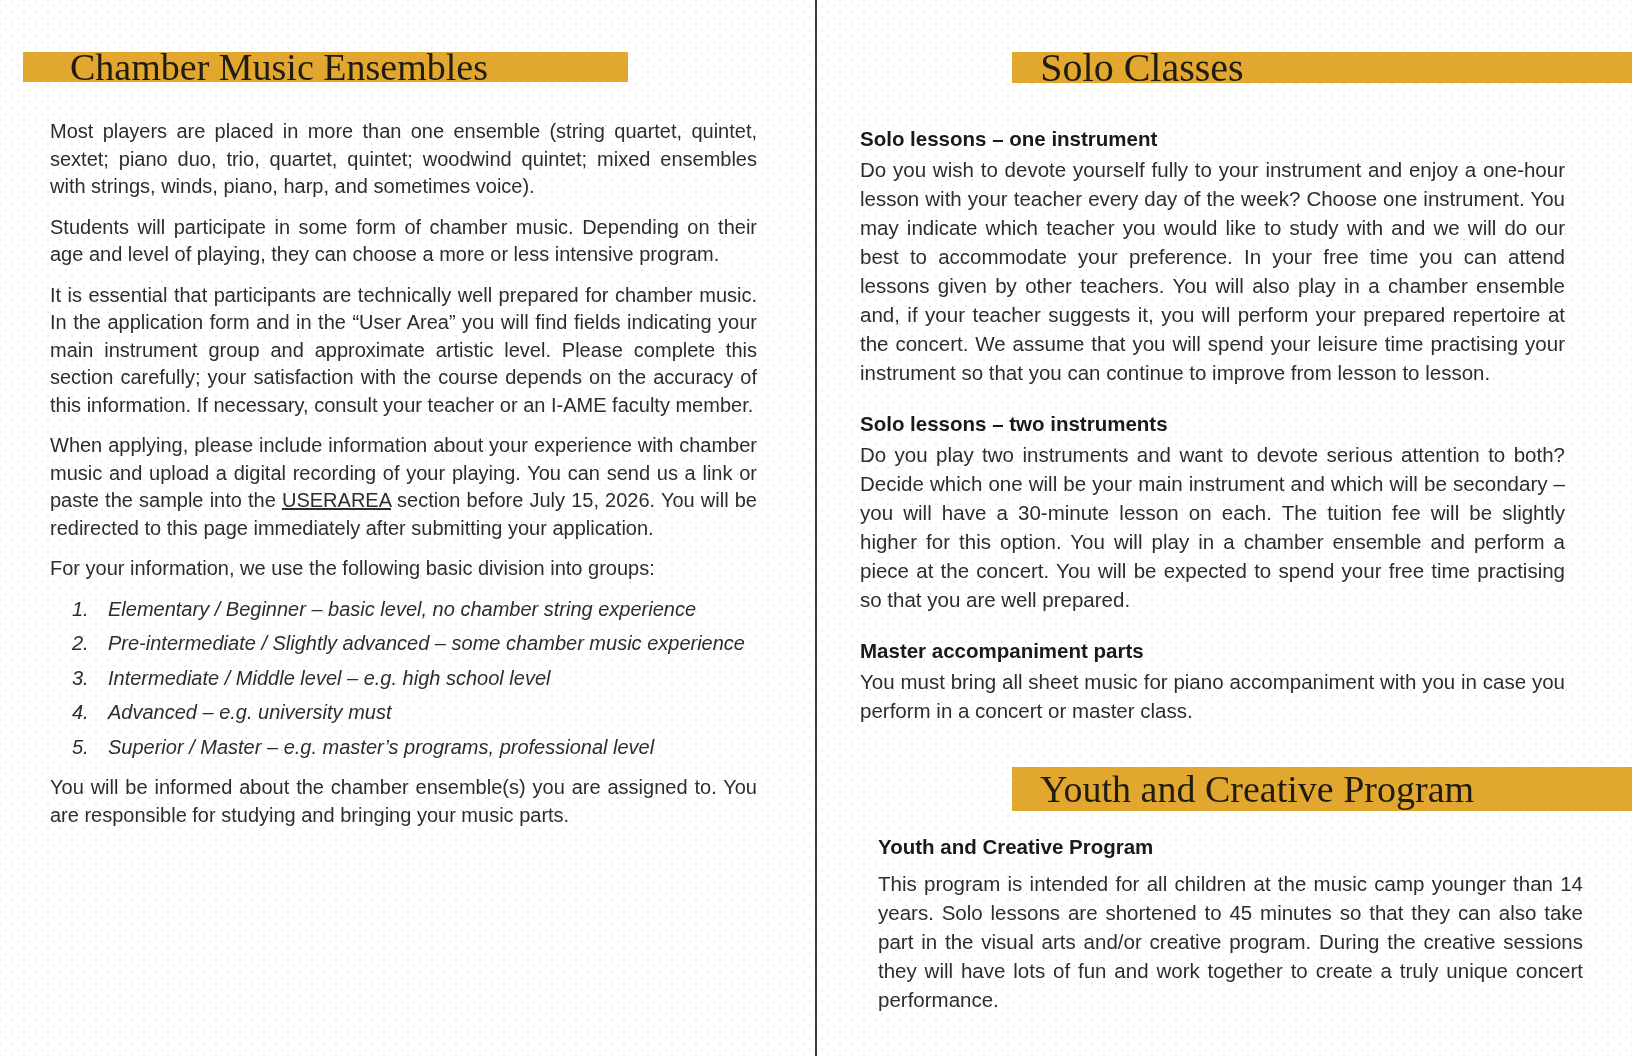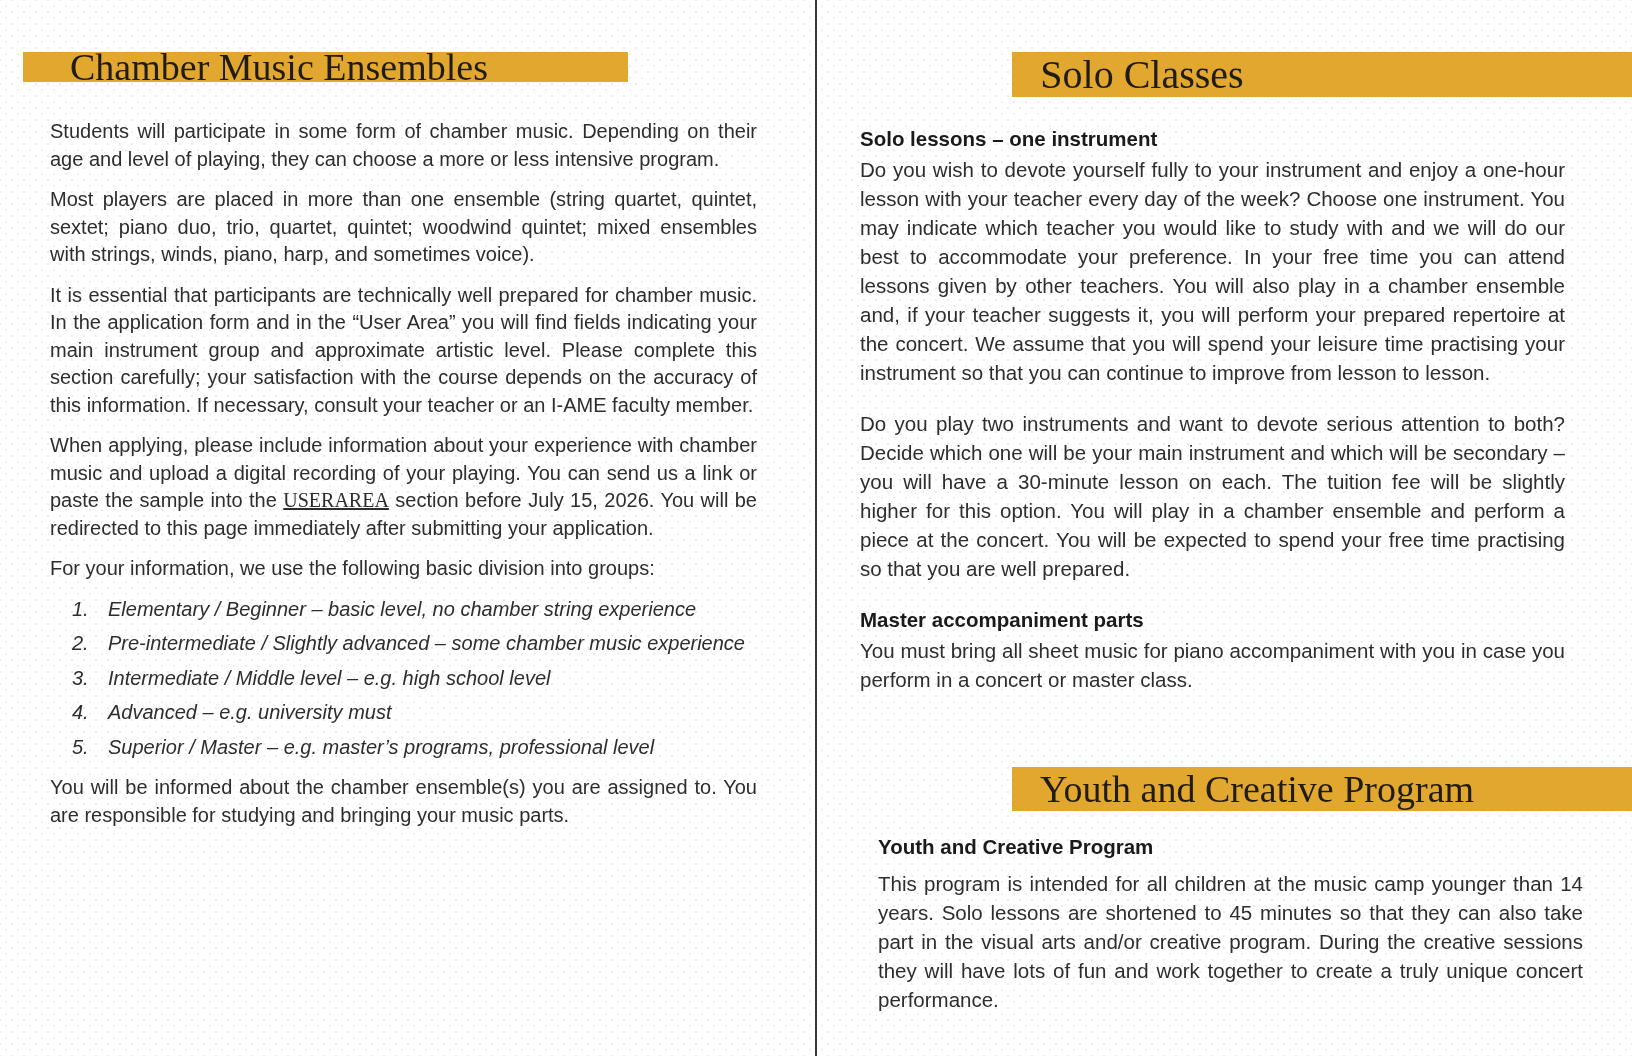--- a/index.html
+++ b/index.html
@@ -28,21 +28,21 @@
     font-family:"Liberation Serif",serif;
     color:#201c11;
   }
   .banner-left{
     left:0;top:52px;width:605px;height:30px;
     padding-left:47px;box-sizing:border-box;
     font-size:38px;
     margin-left:23px;
   }
   .banner-solo{
-    left:1012px;top:52px;width:620px;height:45px;
+    left:1012px;top:52px;width:620px;height:31px;
     justify-content:center;
     padding-right:360px;box-sizing:border-box;
     font-size:40px;
   }
   .banner-youth{
     left:1012px;top:767px;width:620px;height:44px;
     justify-content:center;
     padding-right:130px;box-sizing:border-box;
     font-size:38px;
   }
@@ -60,21 +60,21 @@
     margin-bottom:7px;
     font-style:italic;
     text-align:justify;
   }
   .list-num{
     flex:0 0 36px;
     padding-left:22px;
     box-sizing:content-box;
   }
   .list-text{flex:1;}
-  .link{text-decoration:underline;color:inherit;font-family:Liberation Serif, serif;}
+  .link{text-decoration:underline;color:inherit;}
   
   .right-body{
     position:absolute;left:860px;top:124px;width:705px;
     font-size:20.5px;line-height:29px;
     text-align:justify;
   }
   .sec-heading{
     font-weight:bold;color:#1a1a1a;
     text-align:left;
     margin:0 0 2px 0;
@@ -92,22 +92,22 @@
 
 <div class="page">
 
   <div class="divider"></div>
 
   <div class="banner banner-left">
     <span class="title">Chamber Music Ensembles</span>
   </div>
 
   <div class="left-body">
+    <p>Most players are placed in more than one ensemble (string quartet, quintet, sextet; piano duo, trio, quartet, quintet; woodwind quintet; mixed ensembles with strings, winds, piano, harp, and sometimes voice).</p>
     <p>Students will participate in some form of chamber music. Depending on their age and level of playing, they can choose a more or less intensive program.</p>
-    <p>Most players are placed in more than one ensemble (string quartet, quintet, sextet; piano duo, trio, quartet, quintet; woodwind quintet; mixed ensembles with strings, winds, piano, harp, and sometimes voice).</p>
     <p>It is essential that participants are technically well prepared for chamber music. In the application form and in the “User Area” you will find fields indicating your main instrument group and approximate artistic level. Please complete this section carefully; your satisfaction with the course depends on the accuracy of this information. If necessary, consult your teacher or an I-AME faculty member.</p>
     <p><span>When applying, please include information about your experience with chamber music and upload a digital recording of your playing. You can send us a link or paste the sample into the </span><span class="link">USERAREA</span><span> section before July 15, 2026. You will be redirected to this page immediately after submitting your application.</span></p>
     <p>For your information, we use the following basic division into groups:</p>
 
     <div class="left-list">
       <div class="list-item">
         <span class="list-num">1.</span>
         <span class="list-text">Elementary / Beginner – basic level, no chamber string experience</span>
       </div>
       <div class="list-item">
@@ -132,20 +132,21 @@
   </div>
 
   <div class="banner banner-solo">
     <span class="title">Solo Classes</span>
   </div>
 
   <div class="right-body">
     <p class="sec-heading">Solo lessons – one instrument</p>
     <p class="sec-body">Do you wish to devote yourself fully to your instrument and enjoy a one-hour lesson with your teacher every day of the week? Choose one instrument. You may indicate which teacher you would like to study with and we will do our best to accommodate your preference. In your free time you can attend lessons given by other teachers. You will also play in a chamber ensemble and, if your teacher suggests it, you will perform your prepared repertoire at the concert. We assume that you will spend your leisure time practising your instrument so that you can continue to improve from lesson to lesson.</p>
 
+    <p class="sec-heading">Solo lessons – two instruments</p>
     <p class="sec-body">Do you play two instruments and want to devote serious attention to both? Decide which one will be your main instrument and which will be secondary – you will have a 30-minute lesson on each. The tuition fee will be slightly higher for this option. You will play in a chamber ensemble and perform a piece at the concert. You will be expected to spend your free time practising so that you are well prepared.</p>
 
     <p class="sec-heading">Master accompaniment parts</p>
     <p class="sec-body">You must bring all sheet music for piano accompaniment with you in case you perform in a concert or master class.</p>
   </div>
 
   <div class="banner banner-youth">
     <span class="title">Youth and Creative Program</span>
   </div>
 

